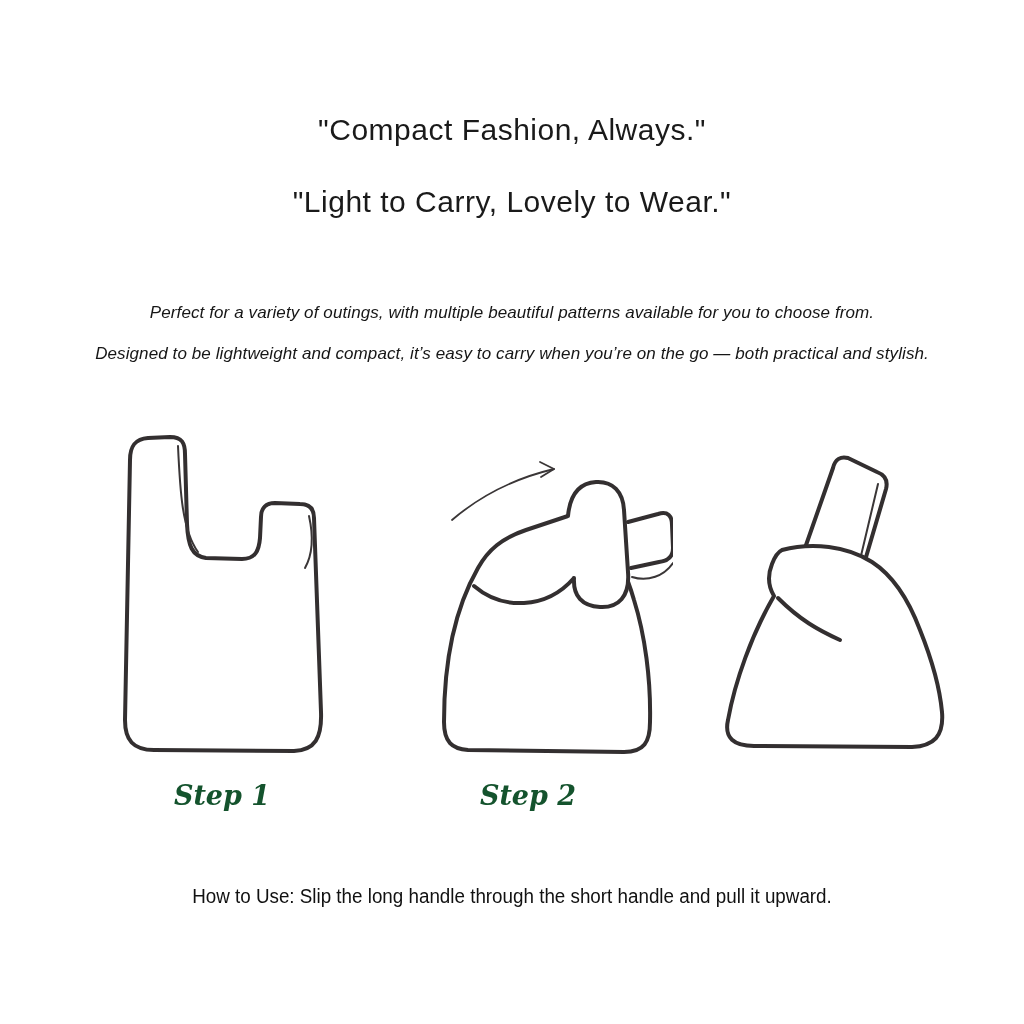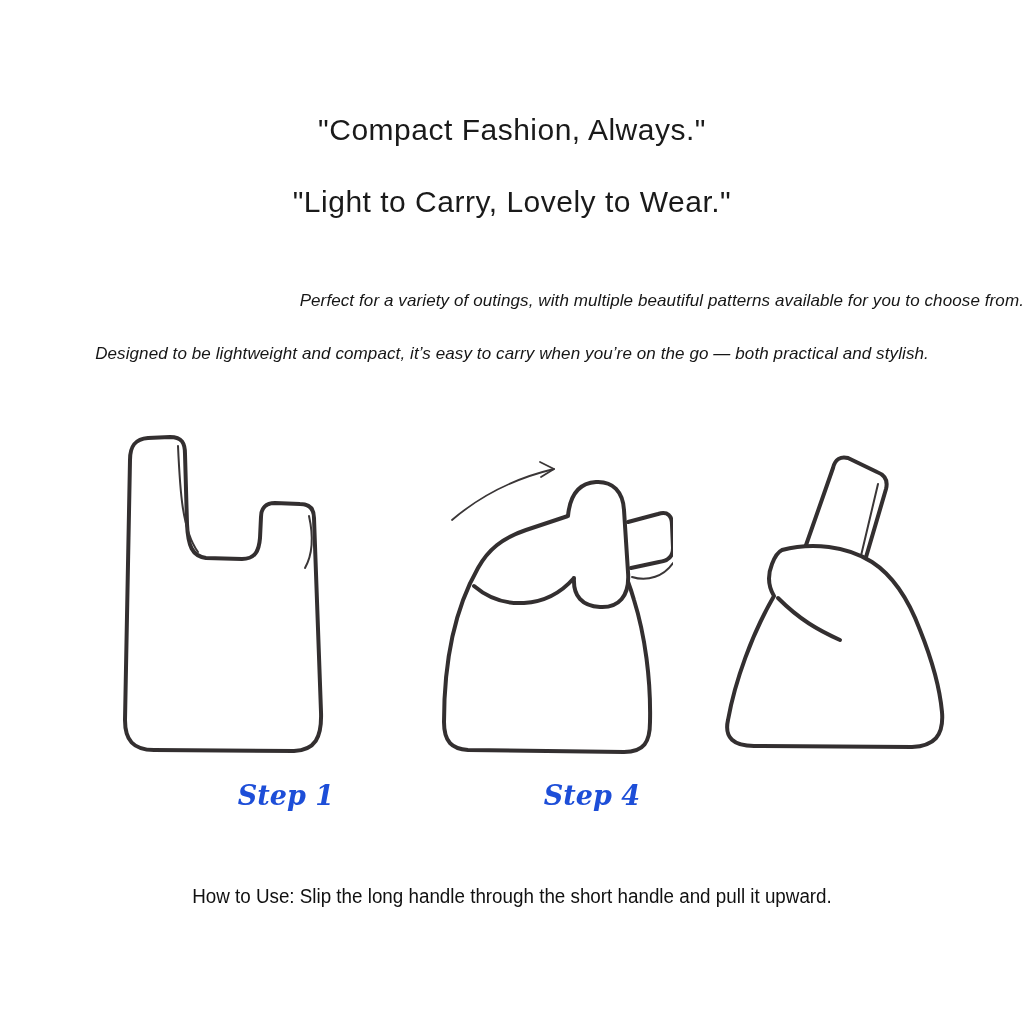--- a/index.html
+++ b/index.html
@@ -34,39 +34,39 @@
   #headline-1 { top: 112px; }
   #headline-2 { top: 184px; }
   .desc {
     font-size: 17px;
     line-height: 20px;
     font-style: italic;
     font-weight: 400;
     color: #161616;
     letter-spacing: 0.1px;
   }
-  #desc-1 { top: 291px; text-align: right; }
+  #desc-1 { top: 303px; }
   #desc-2 { top: 344px; }
   .figure {
     position: absolute;
   }
   #figure-step1 { left: 116px; top: 428px; }
   #figure-step2 { left: 428px; top: 450px; }
   #figure-step3 { left: 712px; top: 448px; }
   .step-label {
     position: absolute;
     width: 224px;
     top: 776px;
-    text-align: right;
+    text-align: center;
     font-family: "DejaVu Serif", serif;
     font-style: italic;
     font-weight: 600;
     font-size: 27px;
     line-height: 40px;
-    color: #1d4ed8;
+    color: #14532d;
     white-space: nowrap;
   }
   #step-label-1 { left: 110px; }
   #step-label-2 { left: 416px; }
   #step-label-3 { left: 726px; }
   #how-to-use {
     top: 882px;
     font-size: 20px;
     line-height: 28px;
     color: #111111;
@@ -184,18 +184,18 @@
                C 23 233, 40 186, 62 148
                C 56 138, 56 126, 60 116
                C 63 108, 66 104, 70 102
                Z"></path>
       <path class="stroke" d="M 66 150 C 88 172, 106 182, 128 192" stroke-width="3.4"></path>
     </svg>
   </div>
 
   <div id="step-label-1" class="step-label">Step 1</div>
 
-  <div id="step-label-2" class="step-label">Step 4</div>
+  <div id="step-label-2" class="step-label">Step 2</div>
 
 
   <div id="how-to-use" class="center-line">How to Use: Slip the long handle through the short handle and pull it upward.</div>
 
 </div>
 
 </body></html>

